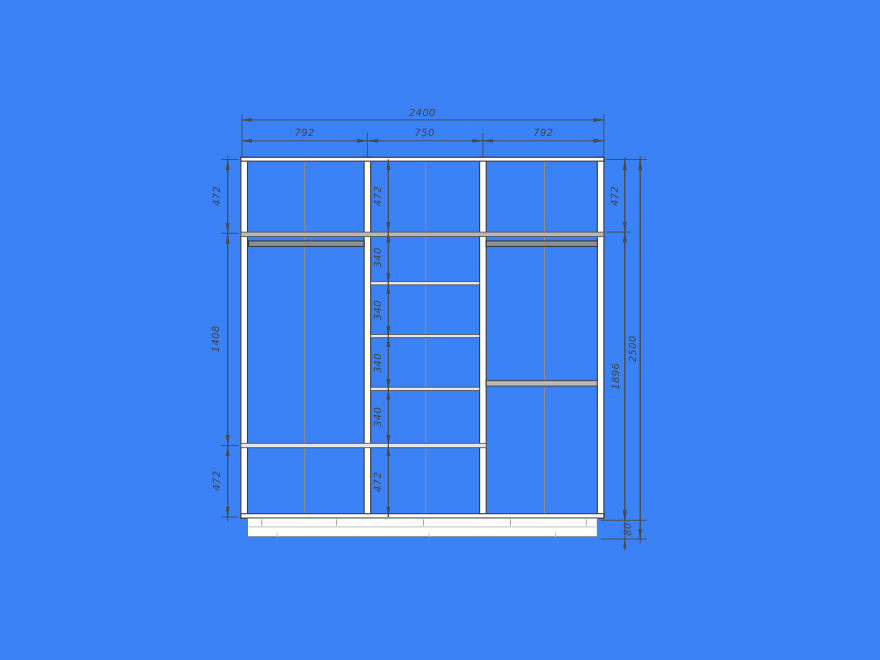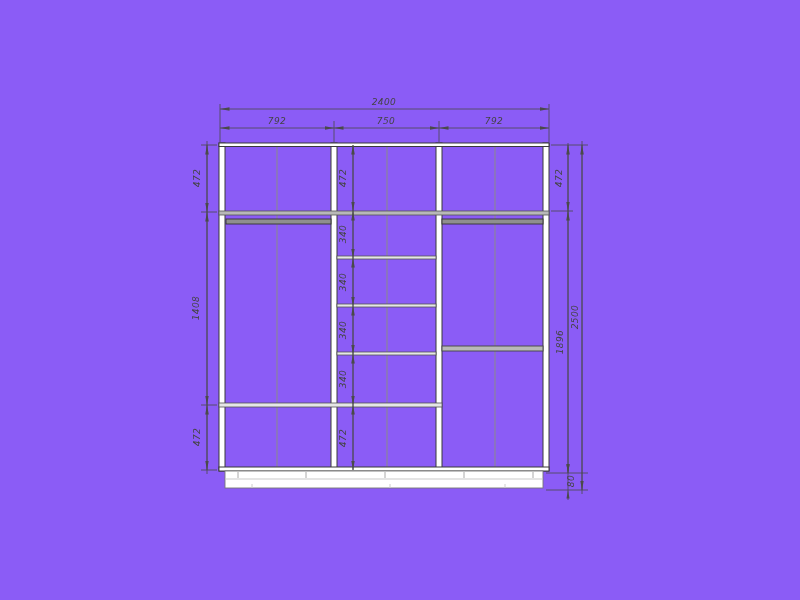--- a/index.html
+++ b/index.html
@@ -8,21 +8,21 @@
     width: 800px;
     height: 600px;
     background: #ffffff;
     overflow: hidden;
     font-family: "DejaVu Sans", sans-serif;
   }
   .canvas {
     position: relative;
     width: 800px;
     height: 600px;
-    background: #8b5cf6;
+    background: #3b82f6;
   }
   svg { display: block; }
   text.dim {
     font-family: "DejaVu Sans", sans-serif;
     font-size: 9px;
     font-style: italic;
     fill: #444444;
     letter-spacing: 0.4px;
   }
 </style>

